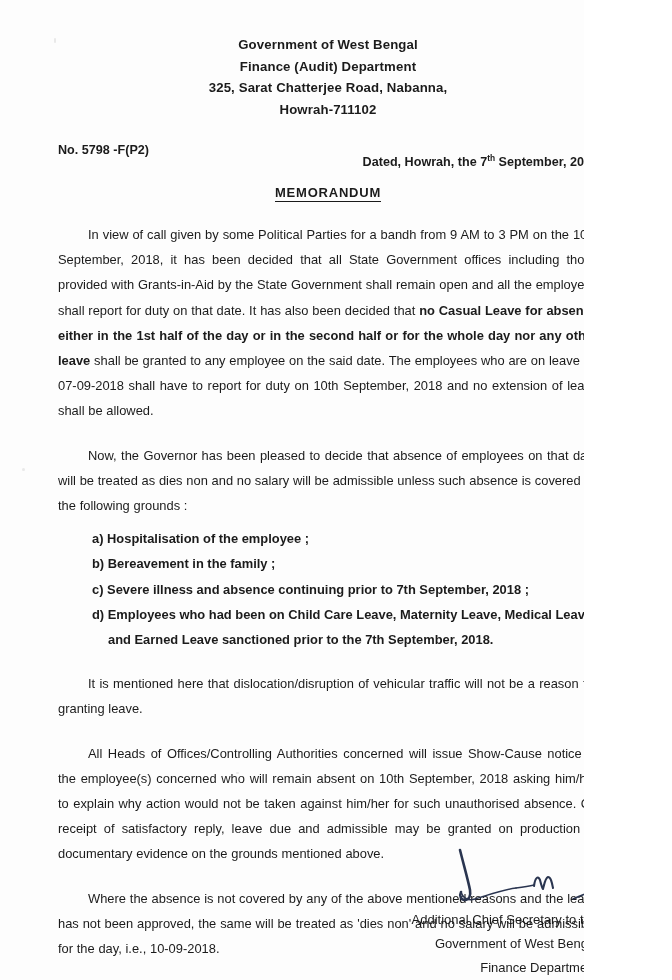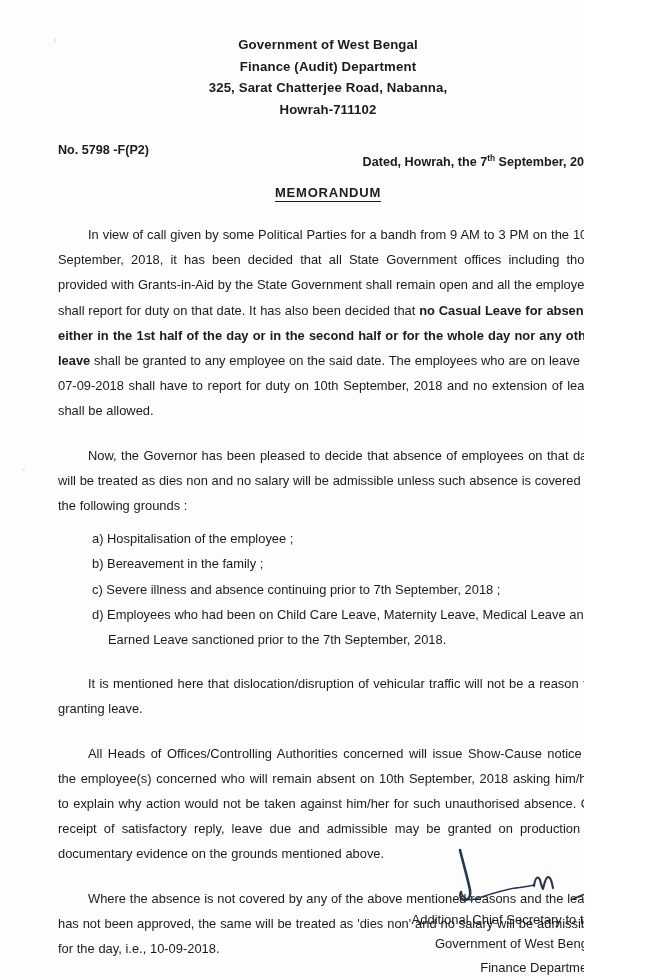--- a/index.html
+++ b/index.html
@@ -101,20 +101,21 @@
     list-style: none;
     margin: 8px 0 0 0;
     padding: 0 0 0 34px;
     font-size: 12.9px;
     line-height: 25.2px;
   }
   ul.grounds li {
     padding-left: 16px;
     text-indent: -16px;
     margin: 0;
+    font-weight: bold;
   }
 
   .sign-area {
     position: absolute;
     left: 58px;
     top: 852px;
     width: 540px;
     height: 128px;
   }
   .sig-svg {

